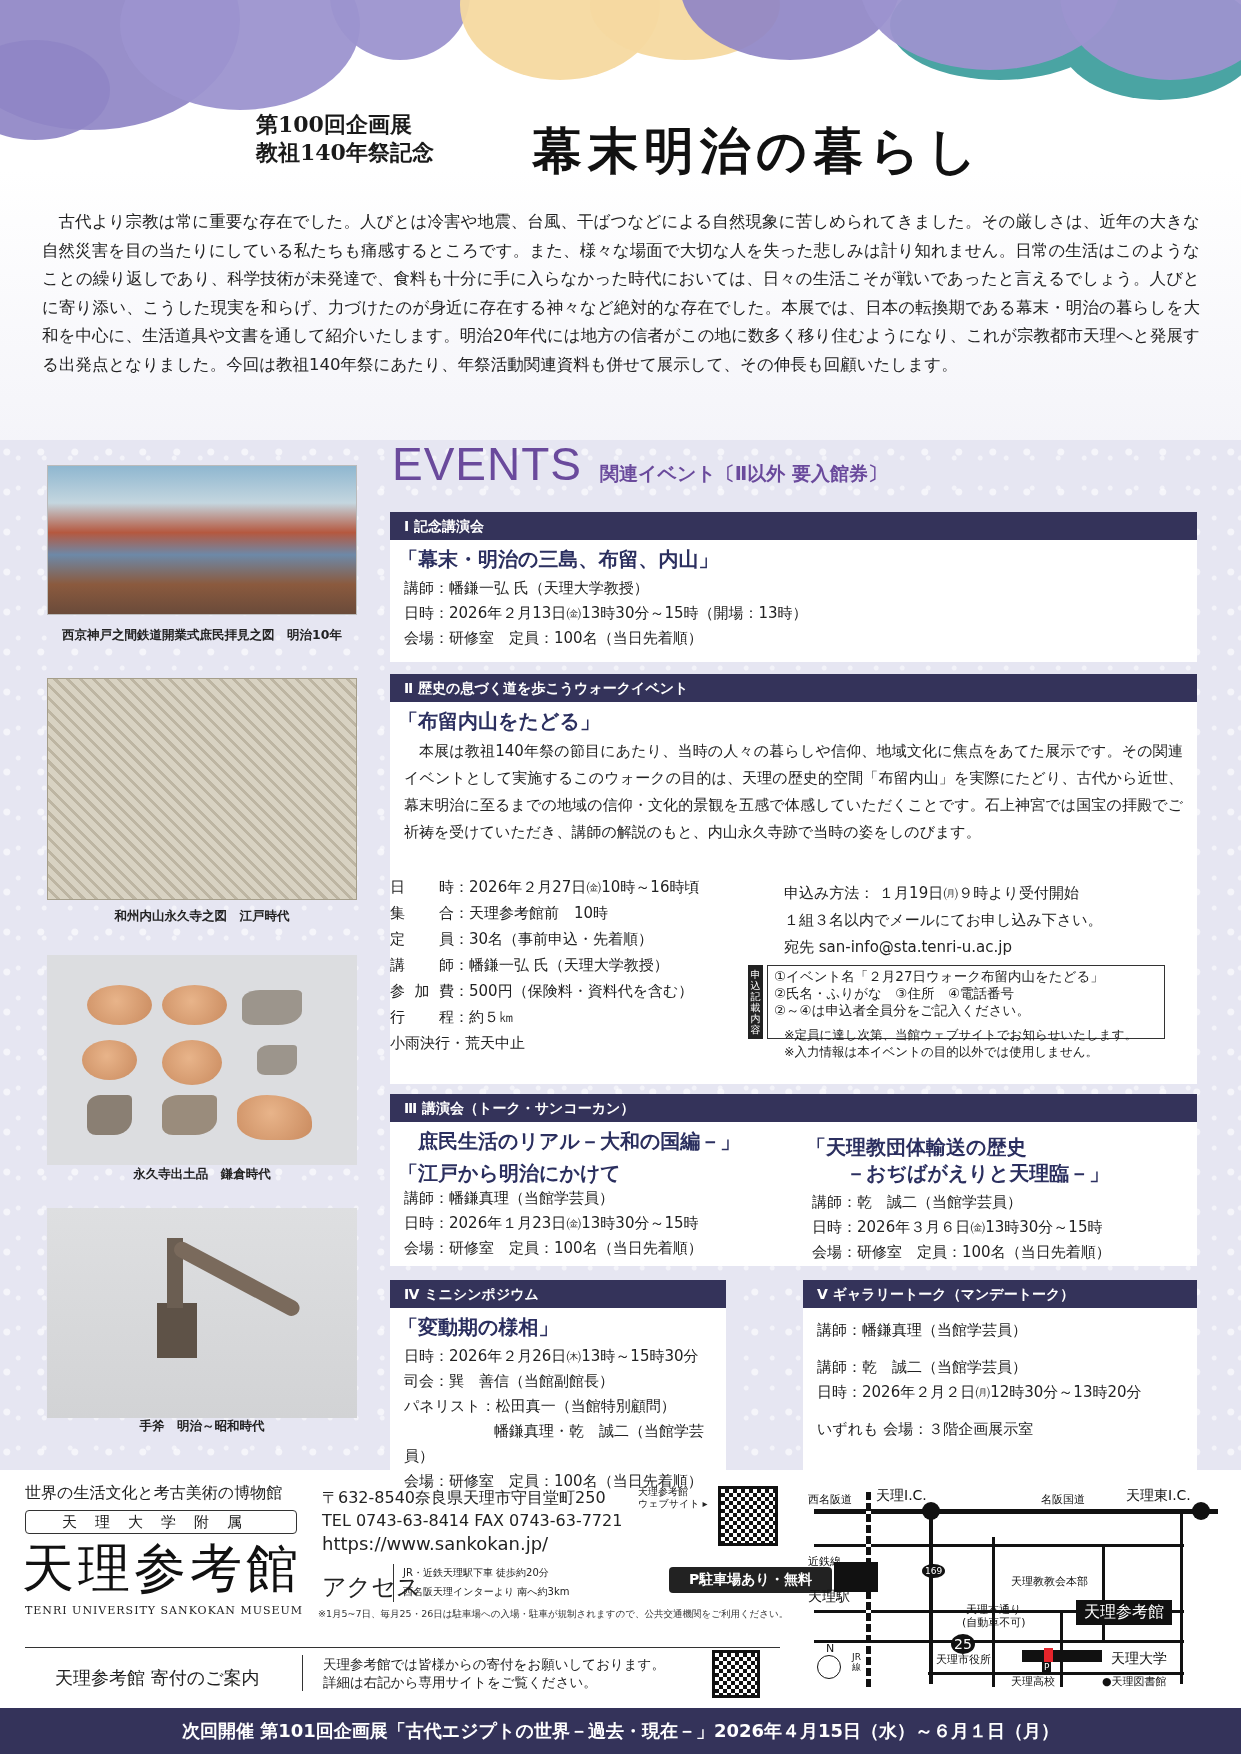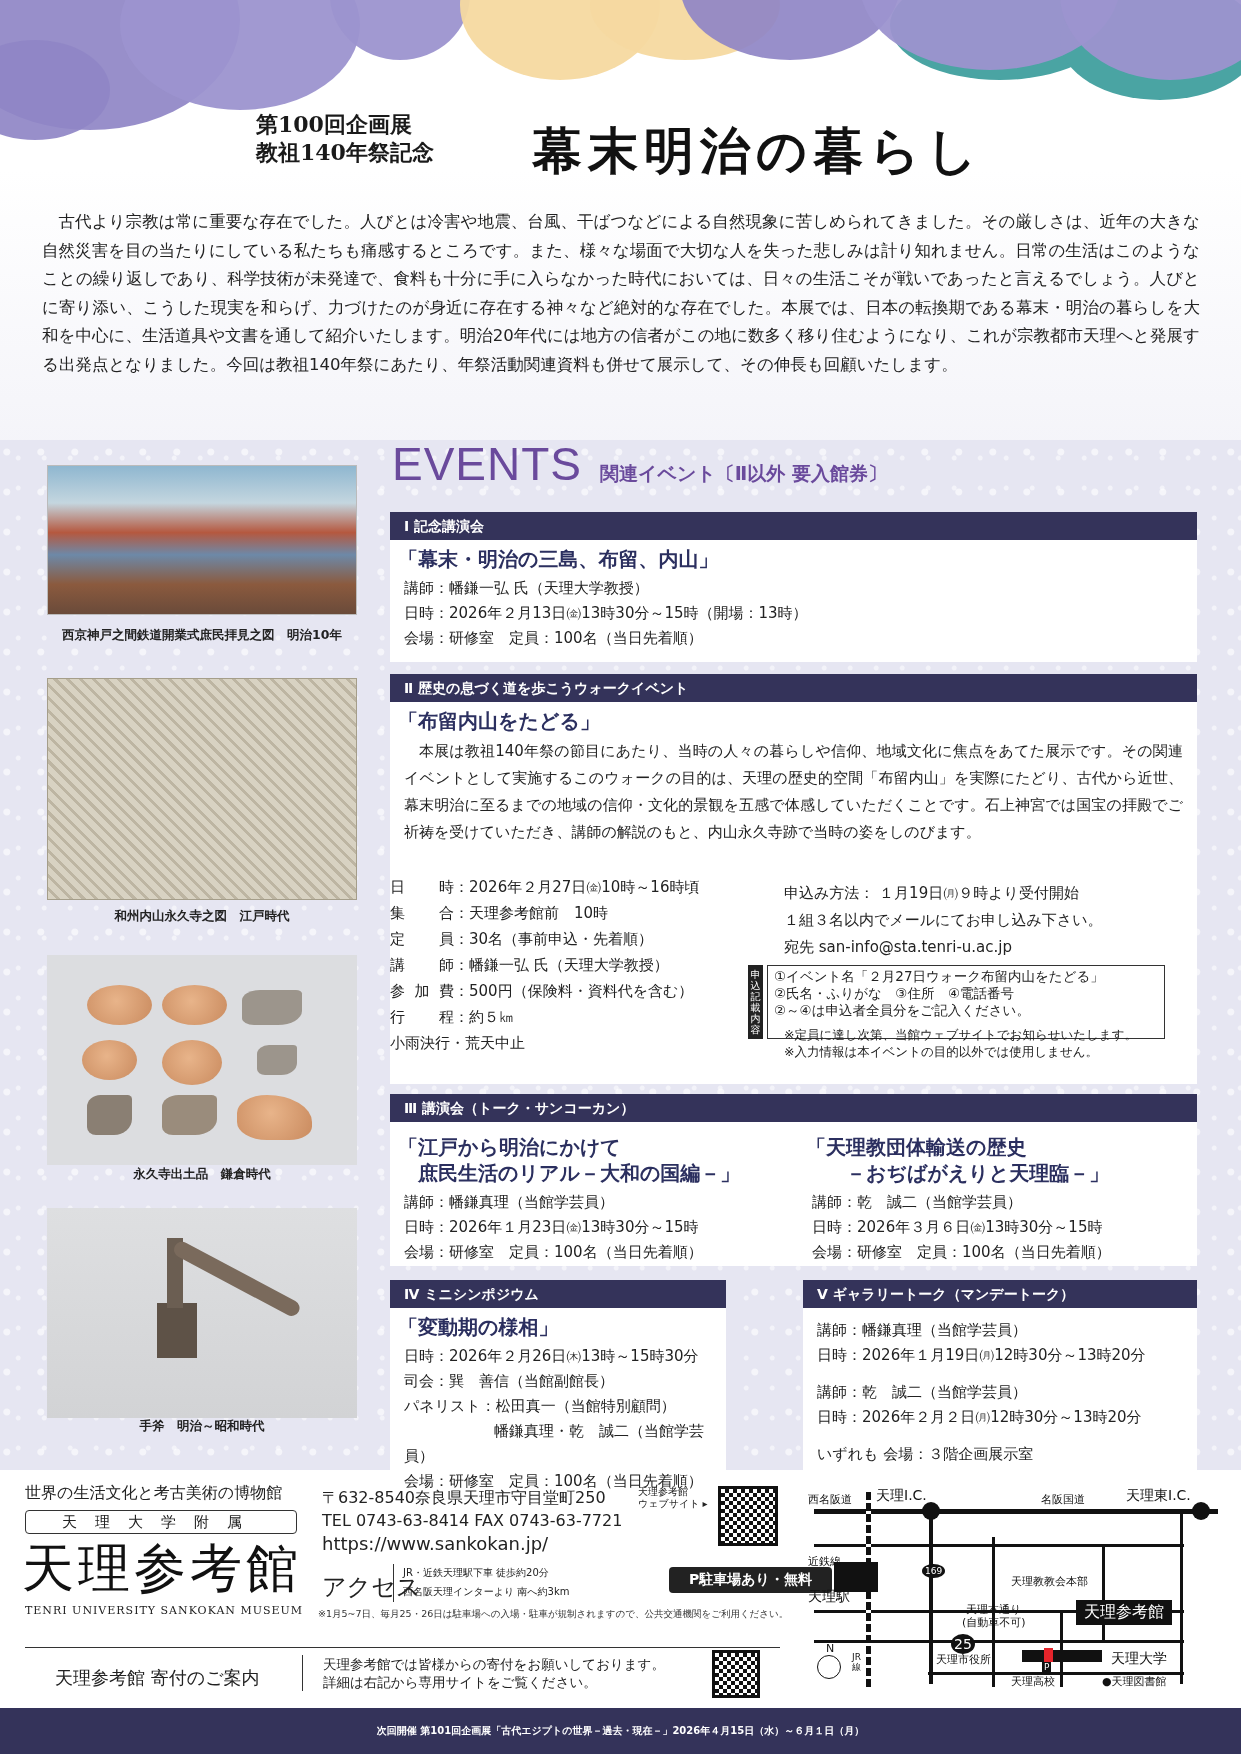--- a/index.html
+++ b/index.html
@@ -80,21 +80,21 @@
   .donate-title { position: absolute; left: 55px; top: 1666px; font-size: 18px; }
   .donate-div { position: absolute; left: 302px; top: 1655px; width: 1px; height: 36px; background: #333; }
   .donate-text { position: absolute; left: 323px; top: 1655px; font-size: 13.5px; line-height: 18px; }
 
   
   .map { position: absolute; left: 806px; top: 1482px; width: 412px; height: 205px; }
   .road { position: absolute; background: #111; }
   .mlabel { position: absolute; font-size: 11px; color: #111; white-space: nowrap; }
   .mlabel-lg { font-size: 14px; }
   .callout { position: absolute; background: #111; color: #fff; font-size: 16px; padding: 2px 8px; }
-  .bottom-bar { position: absolute; left: 0; top: 1708px; width: 1241px; height: 46px; background: #34335a; color: #fff; font-size: 10px; font-weight: bold; text-align: center; line-height: 46px; }
+  .bottom-bar { position: absolute; left: 0; top: 1708px; width: 1241px; height: 46px; background: #34335a; color: #fff; font-size: 18px; font-weight: bold; text-align: center; line-height: 46px; }
 </style>
 </head>
 <body>
 
 <div class="bg-top-fade"></div>
 <div class="bg-lavender"></div>
 
 <div>
   <div class="cloud c-purple" style="left:-60px;top:-90px;width:300px;height:220px;"></div>
   <div class="cloud c-purple" style="left:-40px;top:40px;width:150px;height:100px;"></div>
@@ -182,22 +182,22 @@
     <div class="notes">
       <div>※定員に達し次第、当館ウェブサイトでお知らせいたします。</div>
       <div>※入力情報は本イベントの目的以外では使用しません。</div>
     </div>
   </div>
 </div>
 
 <div class="panel" style="left:390px;top:1070px;width:807px;height:172px;">
   <div class="sec-bar">Ⅲ  講演会（トーク・サンコーカン）</div>
   <div style="position:absolute;left:0;top:34px;width:400px;">
+    <div class="ev-title" style="margin-top:0;">　庶民生活のリアル－大和の国編－」</div>
     <div class="ev-title" style="margin-bottom:0;">「江戸から明治にかけて</div>
-    <div class="ev-title" style="margin-top:0;">　庶民生活のリアル－大和の国編－」</div>
     <div class="ev-line">講師：幡鎌真理（当館学芸員）</div>
     <div class="ev-line">日時：2026年１月23日㈮13時30分～15時</div>
     <div class="ev-line">会場：研修室　定員：100名（当日先着順）</div>
   </div>
   <div style="position:absolute;left:408px;top:34px;width:400px;">
     <div class="ev-title" style="margin-bottom:0;">「天理教団体輸送の歴史</div>
     <div class="ev-title" style="margin-top:0;">　　－おぢばがえりと天理臨－」</div>
     <div class="ev-line">講師：乾　誠二（当館学芸員）</div>
     <div class="ev-line">日時：2026年３月６日㈮13時30分～15時</div>
     <div class="ev-line">会場：研修室　定員：100名（当日先着順）</div>
@@ -211,21 +211,20 @@
   <div class="ev-line">司会：巽　善信（当館副館長）</div>
   <div class="ev-line">パネリスト：松田真一（当館特別顧問）</div>
   <div class="ev-line">　　　　　　幡鎌真理・乾　誠二（当館学芸員）</div>
   <div class="ev-line">会場：研修室　定員：100名（当日先着順）</div>
 </div>
 
 <div class="panel" style="left:803px;top:1256px;width:394px;height:204px;">
   <div class="sec-bar">Ⅴ  ギャラリートーク（マンデートーク）</div>
   <div style="height:10px;"></div>
   <div class="ev-line">講師：幡鎌真理（当館学芸員）</div>
-  <div class="ev-line">日時：2026年１月19日㈪12時30分～13時20分</div>
   <div style="height:12px;"></div>
   <div class="ev-line">講師：乾　誠二（当館学芸員）</div>
   <div class="ev-line">日時：2026年２月２日㈪12時30分～13時20分</div>
   <div style="height:12px;"></div>
   <div class="ev-line">いずれも 会場：３階企画展示室</div>
 </div>
 
 <div class="foot-tag">世界の生活文化と考古美術の博物館</div>
 <div class="foot-aff">天理大学附属</div>
 <div class="foot-logo">天理参考館</div>

